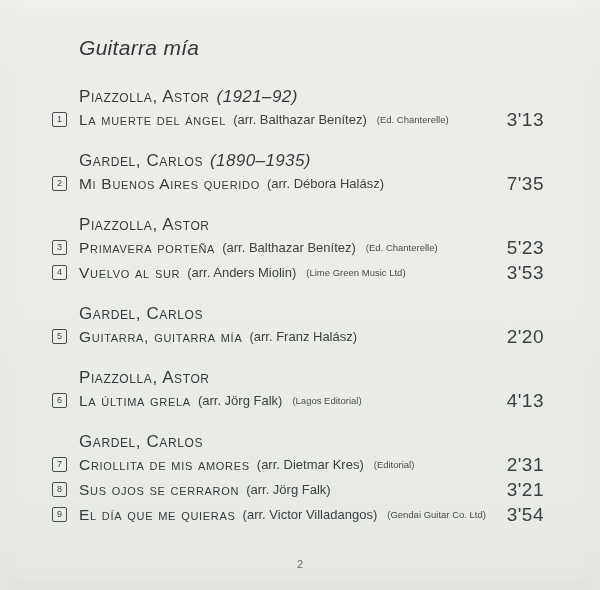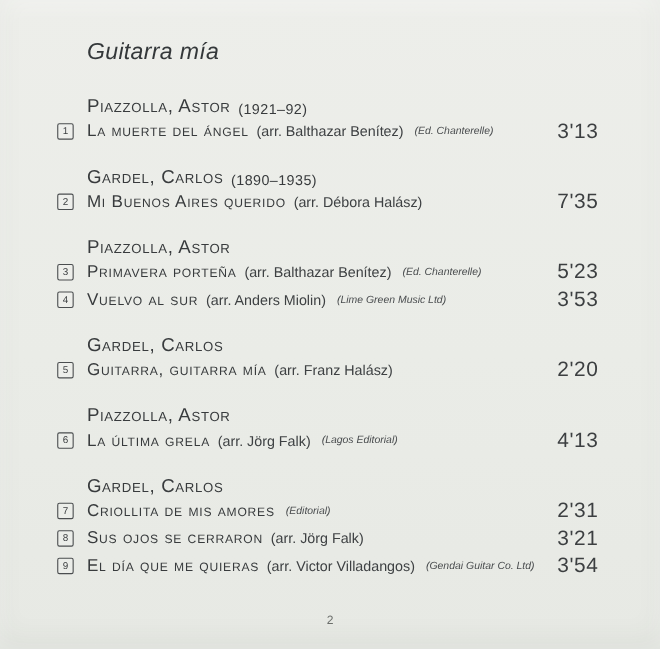--- a/index.html
+++ b/index.html
@@ -33,24 +33,25 @@
     align-items:flex-end;
     padding-left:27px;
   }
   .composer{
     font-variant:small-caps;
     font-size:17px;
     letter-spacing:0.6px;
     color:#383b3d;
   }
   .years{
-    font-size:13px;
+    font-size:17px;
     margin-left:7px;
     color:#383b3d;
     letter-spacing:0.4px;
+    font-style:italic;
   }
   .track-row{
     height:25px;
     display:flex;
     align-items:center;
   }
   .num-box{
     flex:0 0 auto;
     width:13px;height:13px;
     border:1px solid #4a4d4f;
@@ -70,21 +71,20 @@
     color:#383b3d;
   }
   .t-arr{
     font-size:13px;
     margin-left:7px;
     white-space:nowrap;
     color:#3e4143;
   }
   .t-pub{
     font-size:9.5px;
-    font-style:italic;
     margin-left:10px;
     white-space:nowrap;
     color:#4a4d4f;
   }
   .t-dur{
     margin-left:auto;
     font-size:19px;
     letter-spacing:0.5px;
     color:#3c3f41;
   }
@@ -176,20 +176,21 @@
       </div>
     </div>
 
     <div class="section">
       <div class="composer-row">
         <span class="composer">Gardel, Carlos</span>
       </div>
       <div class="track-row">
         <span class="num-box">7</span>
         <span class="t-title">Criollita de mis amores</span>
+        <span class="t-arr">(arr. Dietmar Kres)</span>
         <span class="t-pub">(Editorial)</span>
         <span class="t-dur">2'31</span>
       </div>
       <div class="track-row">
         <span class="num-box">8</span>
         <span class="t-title">Sus ojos se cerraron</span>
         <span class="t-arr">(arr. Jörg Falk)</span>
         <span class="t-dur">3'21</span>
       </div>
       <div class="track-row">

